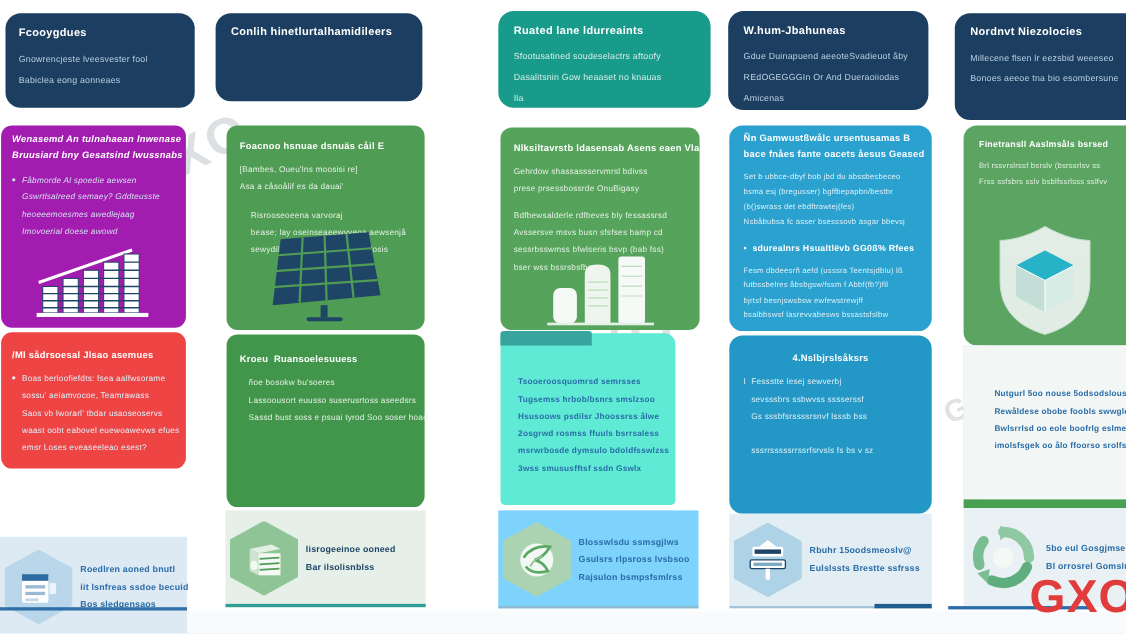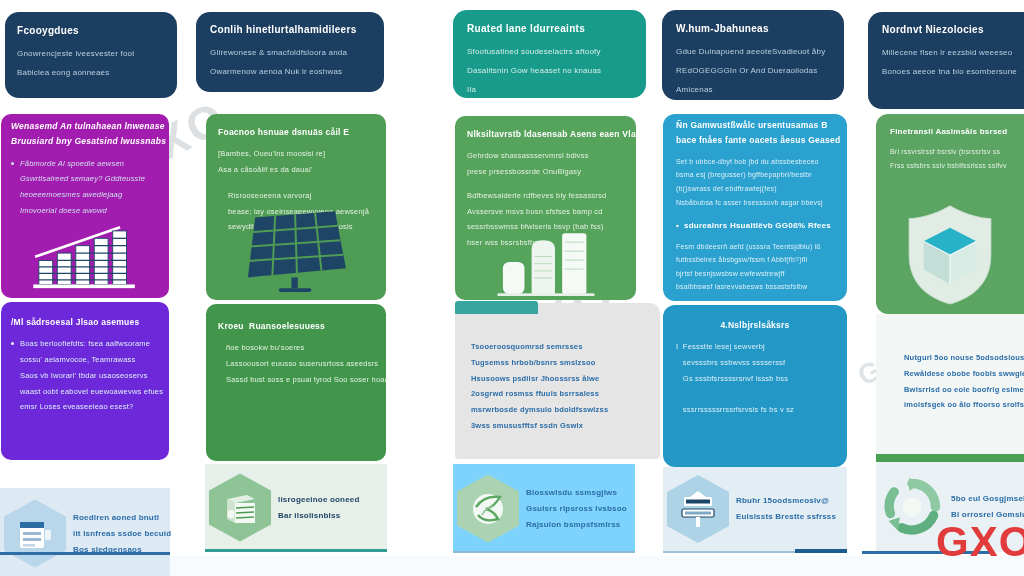--- a/index.html
+++ b/index.html
@@ -20,32 +20,32 @@
   .on-blue{color:#ddf0f9;}
   .on-light{color:#2b6da8;}
   .dense{font-size:7px;line-height:1.95;}
   .center{text-align:center;}
   .brow{display:flex;align-items:flex-start;}
   .dot{width:3px;height:3px;border-radius:50%;background:#cfe0ee;margin:6px 6px 0 0;flex:none;}
   .dot.blue{background:#eaf6fd;}
   
   .c1h{left:5px;top:12px;width:172px;height:86px;background:#1c3e60;border-radius:14px;padding:13px 12px;}
   .c1m{left:1px;top:114px;width:168px;height:184px;background:#a21caf;border-radius:10px;padding:5px 10px;font-style:italic;}
-  .c1s{left:1px;top:302px;width:168px;height:158px;background:#6d28d9;border-radius:10px;padding:13px 10px;}
+  .c1s{left:1px;top:302px;width:168px;height:124px;background:#ef4444;border-radius:10px;padding:13px 10px;}
   .c1f{left:0;top:488px;width:170px;height:91px;background:#dde9f3;}
   .c1l{left:0;top:552px;width:170px;height:3px;background:#2f6ea6;}
   .c2h{left:196px;top:12px;width:188px;height:80px;background:#1c3e60;border-radius:14px;padding:12px 14px;}
   .c2m{left:206px;top:114px;width:180px;height:186px;background:#4f9c54;border-radius:10px;padding:11px 12px;}
   .c2s{left:206px;top:304px;width:180px;height:157px;background:#42964b;border-radius:10px;padding:15px 12px;}
   .c2f{left:205px;top:464px;width:182px;height:87px;background:#e7efe9;}
   .c2l{left:205px;top:549px;width:182px;height:3px;background:#2f9e94;}
   .c3h{left:453px;top:10px;width:193px;height:88px;background:#189b8b;border-radius:14px;padding:13px 14px;}
   .c3m{left:455px;top:116px;width:181px;height:184px;background:#56a35c;border-radius:10px;padding:11px 12px;}
   .c3bar{left:455px;top:301px;width:83px;height:13px;background:#38a49e;border-radius:3px 3px 0 0;z-index:2;}
-  .c3s{left:455px;top:303px;width:205px;height:156px;background:#e5e5e5;border-radius:0 10px 4px 4px;padding:36px 8px 10px 16px;}
+  .c3s{left:455px;top:303px;width:159px;height:156px;background:#5eead4;border-radius:0 10px 4px 4px;padding:36px 8px 10px 16px;}
   .c3f{left:453px;top:464px;width:182px;height:89px;background:#7dd3fc;}
   .c3l{left:453px;top:551px;width:182px;height:2px;background:#90b9d2;}
   .c4h{left:662px;top:10px;width:182px;height:90px;background:#1c3e60;border-radius:14px;padding:13px 14px;}
   .c4m{left:663px;top:114px;width:184px;height:187px;background:#2aa1ce;border-radius:12px;padding:4px 13px;}
   .c4s{left:663px;top:305px;width:184px;height:162px;background:#2397c5;border-radius:12px;padding:13px 13px;}
   .c4f{left:663px;top:467px;width:184px;height:84px;background:#e2edf4;}
   .c4l{left:663px;top:551px;width:184px;height:2px;background:#9fc2d8;}
   .c4l2{left:795px;top:549px;width:52px;height:4px;background:#1d5c8e;}
   .c5h{left:868px;top:12px;width:156px;height:97px;background:#1c3e60;border-radius:14px 0 0 14px;padding:12px 8px 12px 14px;}
   .c5m{left:876px;top:114px;width:148px;height:200px;background:#5ba462;border-radius:12px 0 0 12px;padding:11px 4px 0 14px;}
@@ -152,22 +152,20 @@
       </svg>
     </div>
     <div class="foot-text">Roedlren aoned bnutl
 iit lsnfreas ssdoe becuid
 Bos sledgensaos</div>
   </div>
   <div class="box c1l"></div>
 
   <div class="box c2h">
     <div class="h-title">Conlih hinetlurtalhamidileers</div>
-    <div class="h-body">Glirewonese &amp; smacfoldfsloora anda
-Owarmenow aenoa Nuk ir eoshwas</div>
   </div>
   <div class="box c2m">
     <div class="card-title">Foacnoo hsnuae dsnuäs cåil E</div>
     <div class="card-body on-green">[Bambes, Oueu'lns moosisi re]
 Asa a cåsoålif es da dauai'</div>
     <div class="card-body on-green" style="margin-top:10px;margin-left:10px;">Risrooseoeena varvoraj
 bease; lay oseinseaeewvveoa aewsenjå
 sewydilanverta ouandtol esuledosis</div>
     <div class="icon-wrap">
       <svg width="118" height="88" viewBox="0 0 130 96">

